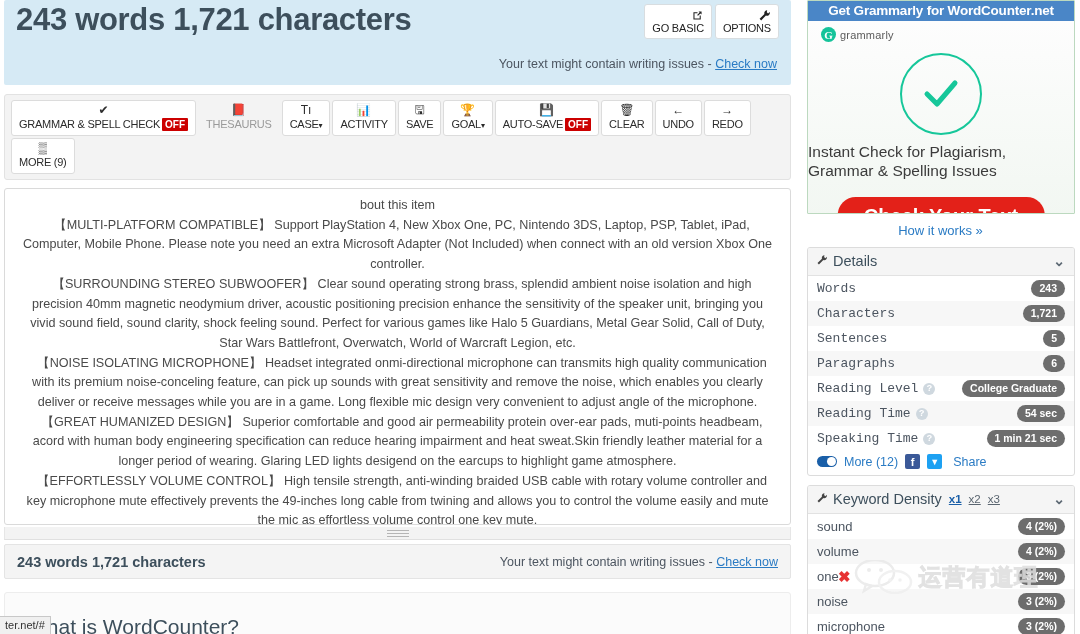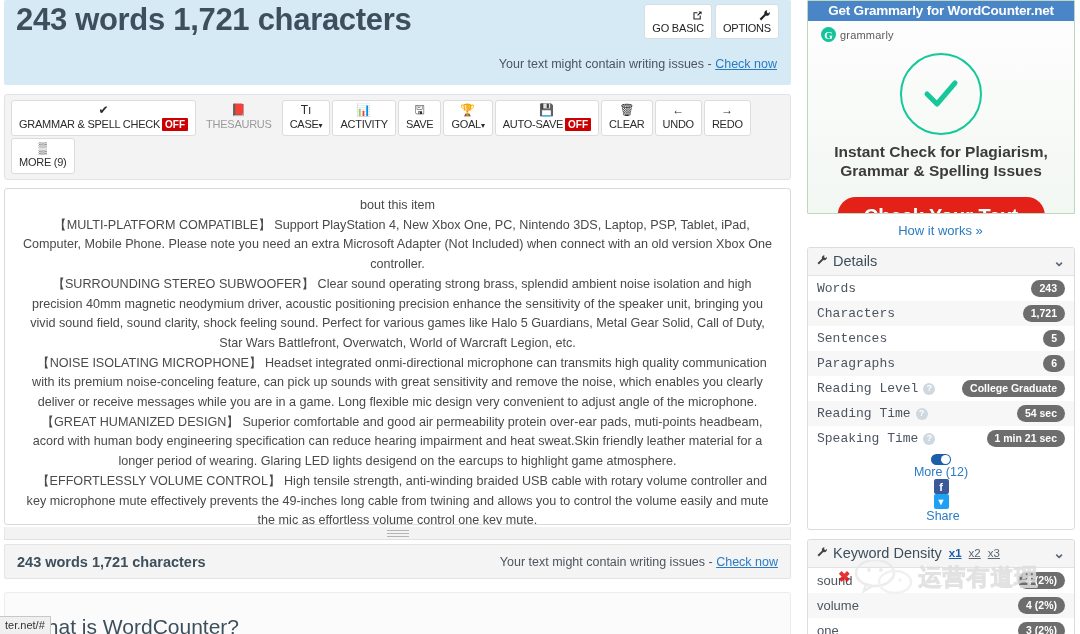--- a/index.html
+++ b/index.html
@@ -224,22 +224,21 @@
   }
   .gram-logo .nm { font-size: 11px; color: #5b5b5b; letter-spacing: 0.2px; }
   .check-circle {
     position: absolute; left: 50%; top: 32px; transform: translateX(-50%);
     width: 82px; height: 82px; border-radius: 50%;
     border: 2px solid #16c79a;
     display: flex; align-items: center; justify-content: center;
   }
   .ad-title {
     position: absolute; left: 0; right: 0; top: 121px;
-    text-align: center;
-    font-size: 15.5px; font-weight: bold; color: #3b3b3b;
+    font-size: 15.5px; font-weight: normal; color: #3b3b3b;
     line-height: 19px;
   }
   .ad-cta {
     position: absolute; left: 50%; top: 176px; transform: translateX(-50%);
     background: #e32119;
     color: #ffffff; font-weight: bold; font-size: 20px;
     border: none; border-radius: 18px;
     padding: 8px 26px;
     cursor: pointer;
     white-space: nowrap;
@@ -297,24 +296,23 @@
     cursor: pointer;
   }
   .pill {
     background: #6d6d6d; color: #fff;
     font-size: 10.5px; font-weight: bold;
     border-radius: 9px;
     padding: 2px 8px 3px 8px;
     white-space: nowrap;
   }
   .share-row {
-    display: flex; align-items: center; 
+    display: flex; align-items: center; gap: 7px;
     padding: 3px 9px 6px 9px;
     font-size: 12.5px;
-    flex-direction: column;
   }
   .toggle-pill {
     width: 20px; height: 11px; border-radius: 6px;
     background: #1a5fa8; position: relative; cursor: pointer;
   }
   .toggle-pill::after {
     content: ""; position: absolute; right: 1px; top: 1px;
     width: 9px; height: 9px; border-radius: 50%; background: #fff;
   }
   .share-row a { color: #2a7bc4; cursor: pointer; }

